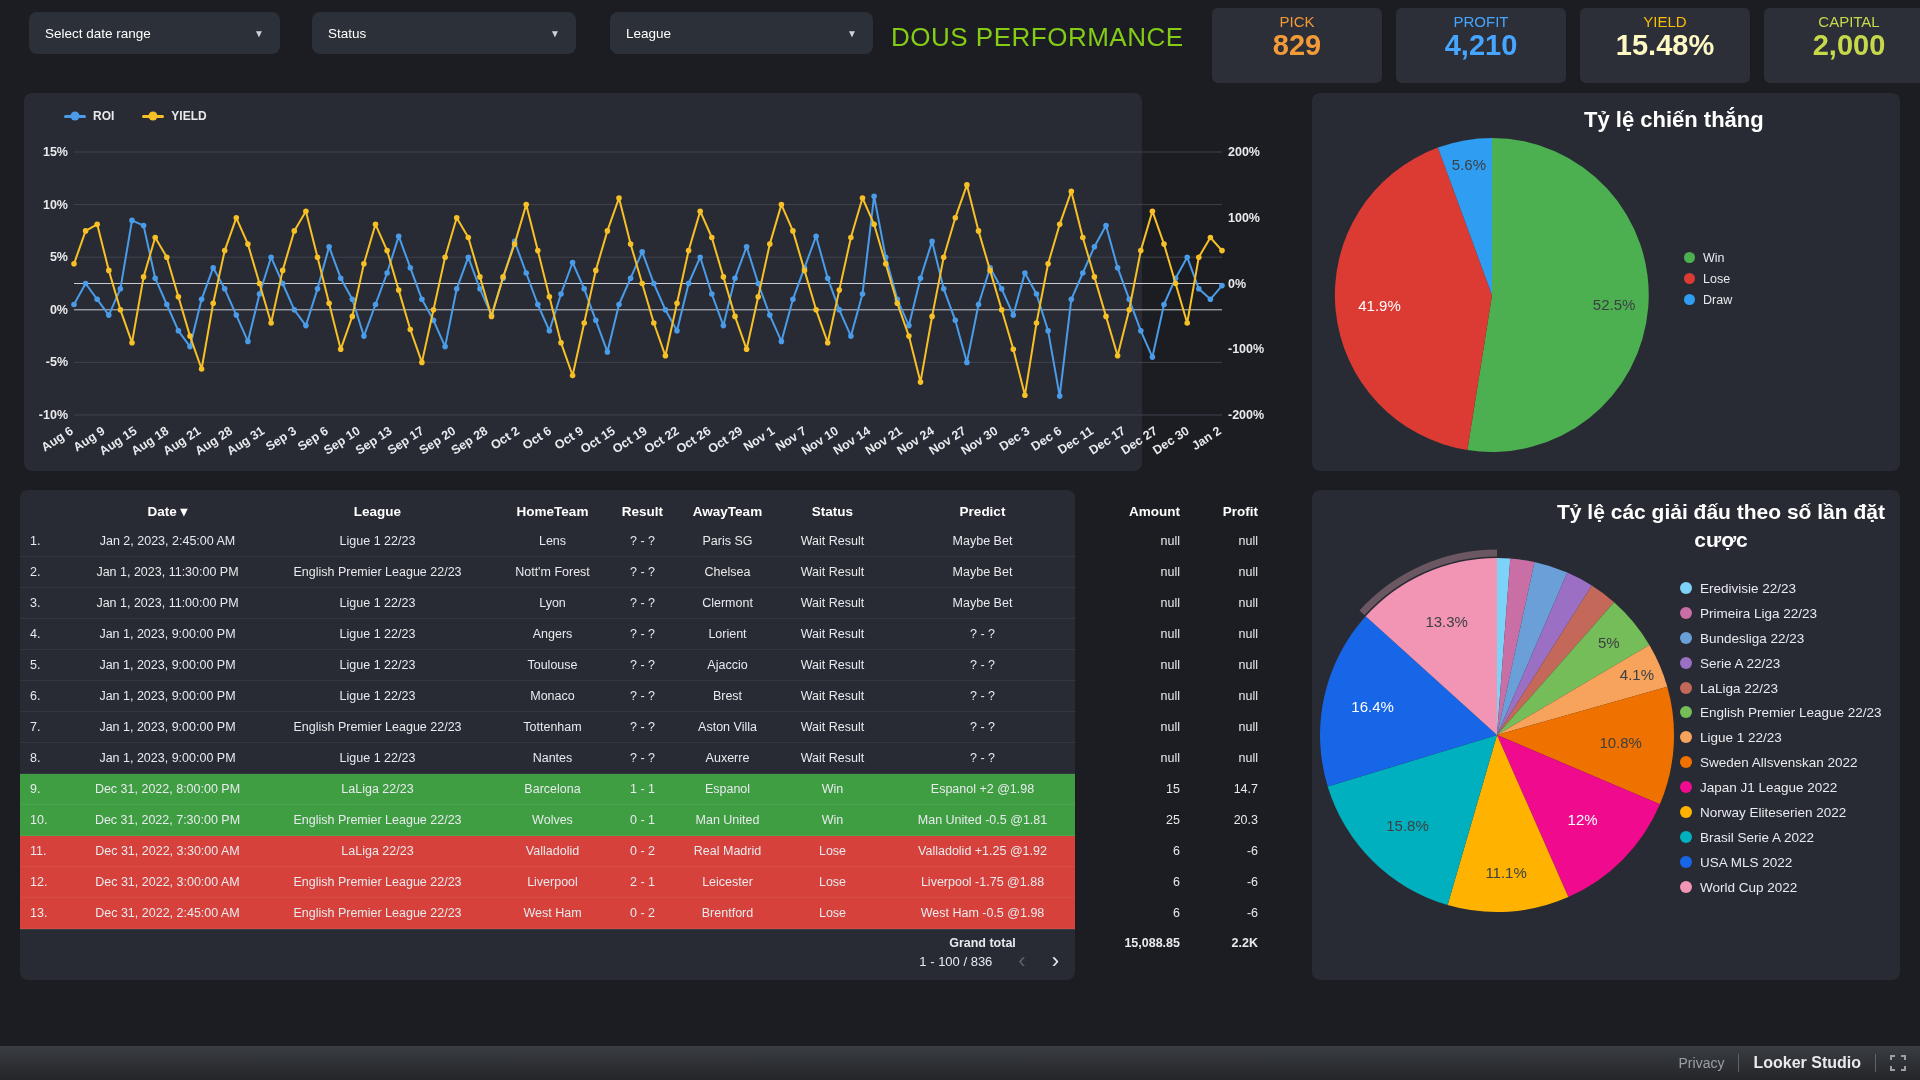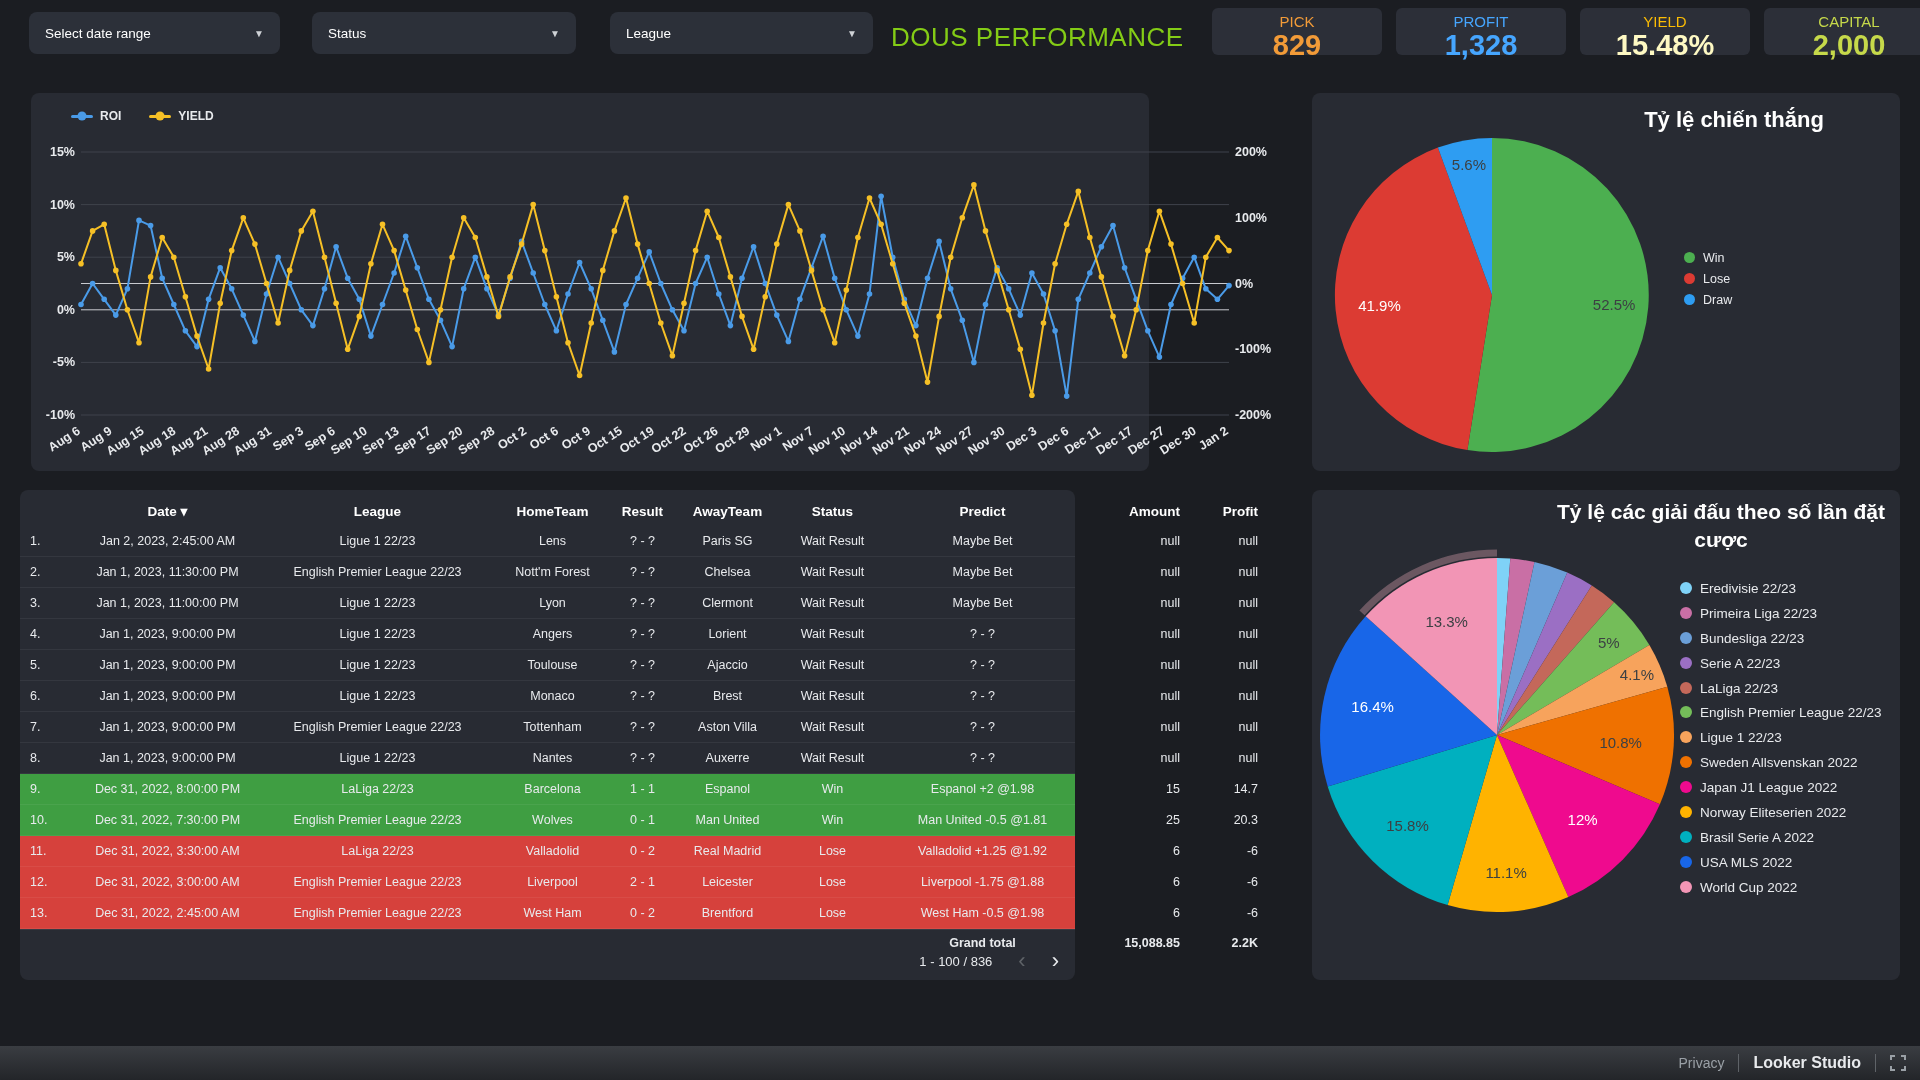--- a/index.html
+++ b/index.html
@@ -1,31 +1,31 @@
 <!DOCTYPE html>
 <html><head>
 <meta charset="utf-8">
 <style>
   html,body{margin:0;padding:0}
   body{width:1920px;height:1080px;background:#1b1d22;font-family:"Liberation Sans",sans-serif;color:#e8eaed;position:relative;overflow:hidden}
   .chip{position:absolute;top:12px;height:42px;background:#2c3039;border-radius:8px;display:flex;align-items:center;justify-content:space-between;padding:0 16px;font-size:13.5px;color:#fff;box-sizing:border-box;cursor:pointer}
   .caret{font-size:10px;color:#cfd2d6;margin-left:12px}
   .apptitle{position:absolute;left:891px;top:22px;font-size:26px;font-weight:normal;letter-spacing:.5px;color:#84cc16;white-space:nowrap}
   .kpis{position:absolute;left:1212px;top:8px;display:flex;gap:14px}
-  .kpi-card{width:170px;height:47px;background:#2c2f38;border-radius:6px;text-align:center;box-sizing:border-box;padding-top:5px}
+  .kpi-card{width:170px;height:75px;background:#2c2f38;border-radius:6px;text-align:center;box-sizing:border-box;padding-top:5px}
   .kpi-label{font-size:15px}
   .kpi-value{font-size:29px;font-weight:bold;line-height:1.05}
   .panel{position:absolute;background:#282b33;border-radius:8px}
-  #panel-line{left:31px;top:93px;width:1118px;height:378px}
+  #panel-line{left:24px;top:93px;width:1118px;height:378px}
   #panel-pie1{left:1312px;top:93px;width:588px;height:378px}
   #panel-table{left:20px;top:490px;width:1055px;height:490px}
   #panel-pie2{left:1312px;top:490px;width:588px;height:490px}
   .chart-title{position:absolute;font-weight:bold;color:#fff}
   #line-title{left:0;right:0;top:12px;text-align:center;font-size:21px}
-  #pie1-title{right:16px;top:14px;width:300px;text-align:center;font-size:22px}
+  #pie1-title{right:16px;top:14px;width:300px;font-size:22px}
   #pie2-title{right:4px;top:8px;width:350px;text-align:center;font-size:21px;line-height:1.35}
   #line-legend{position:absolute;left:40px;top:16px;display:flex;gap:28px;align-items:center;font-size:12px;font-weight:bold;color:#e8eaed}
   .leg-line{display:flex;align-items:center;cursor:pointer}
   .lmark{width:22px;height:3px;border-radius:2px;position:relative;margin-right:7px}
   .lmark::after{content:'';position:absolute;left:50%;top:50%;transform:translate(-50%,-50%);width:9px;height:9px;border-radius:50%;background:inherit}
   .plegend{position:absolute;display:flex;flex-direction:column}
   #pie1-legend{left:372px;top:158px;gap:7px;font-size:12.5px}
   #pie2-legend{left:368px;top:91px;width:212px;gap:8px;font-size:13.5px;line-height:1.25}
   .leg-item{display:flex;align-items:flex-start;gap:8px;cursor:pointer;color:#e8eaed}
   .dot{width:12px;height:12px;border-radius:50%;flex-shrink:0;margin-top:1px}
@@ -67,21 +67,21 @@
     <span class="caret">▼</span>
   </div>
   <div class="apptitle">DOUS PERFORMANCE</div>
   <div class="kpis" id="kpis">
       <div class="kpi-card">
         <div class="kpi-label" style="color: rgb(242, 155, 56);">PICK</div>
         <div class="kpi-value" style="color: rgb(242, 155, 56);">829</div>
       </div>
       <div class="kpi-card">
         <div class="kpi-label" style="color: rgb(70, 166, 255);">PROFIT</div>
-        <div class="kpi-value" style="color: rgb(70, 166, 255);">1,328</div>
+        <div class="kpi-value" style="color: rgb(70, 166, 255);">4,210</div>
       </div>
       <div class="kpi-card">
         <div class="kpi-label" style="color: rgb(251, 188, 4);">YIELD</div>
         <div class="kpi-value" style="color: #fef9c3;">15.48%</div>
       </div>
       <div class="kpi-card">
         <div class="kpi-label" style="color: rgb(198, 217, 74);">CAPITAL</div>
         <div class="kpi-value" style="color: rgb(198, 217, 74);">2,000</div>
       </div>
     </div>

